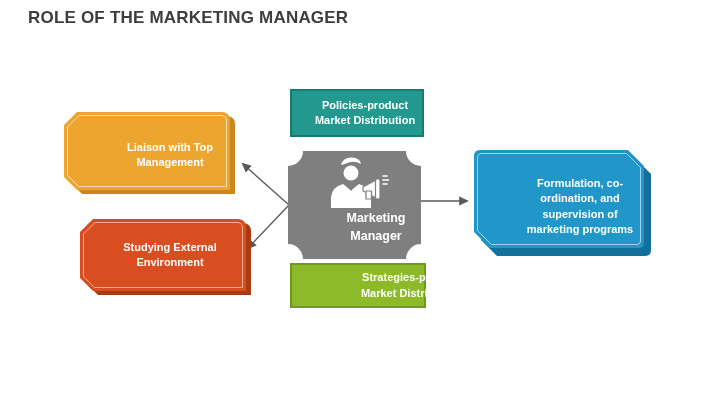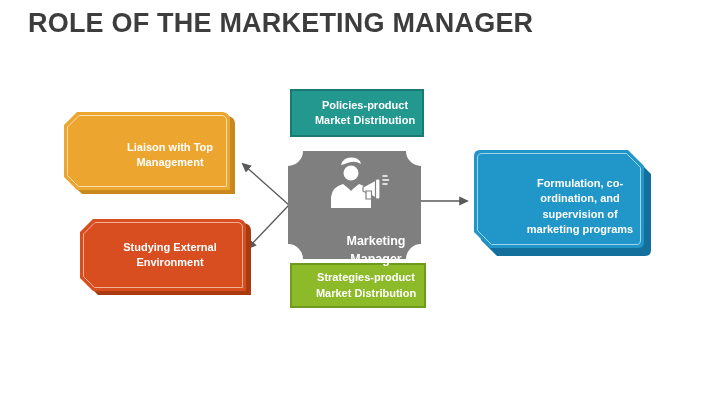--- a/index.html
+++ b/index.html
@@ -2,21 +2,21 @@
 <html><head>
 <meta charset="utf-8">
 <style>
   html,body{margin:0;padding:0;background:#ffffff;}
   .canvas{
     position:relative;width:720px;height:404px;background:#ffffff;
     font-family:"Liberation Sans",sans-serif;overflow:hidden;
   }
   .page-title{
     position:absolute;left:28px;top:8px;margin:0;
-    font-size:27px;font-weight:bold;color:#3d3d3d;letter-spacing:.2px;
+    font-size:17px;font-weight:bold;color:#3d3d3d;letter-spacing:.2px;
   }
   .node{position:absolute;}
   .node svg{display:block;}
   .shape-label{
     position:absolute;display:flex;align-items:center;justify-content:flex-end;
     text-align:center;color:#ffffff;font-weight:bold;font-size:11px;line-height:1.38;
     pointer-events:none;
   }
   
   .fill-yellow{fill:#eca62f}.shadow-yellow{fill:#c9881d}.inner-yellow{fill:none;stroke:#f7dfae;stroke-width:1}
@@ -75,21 +75,21 @@
     </svg>
     <div class="shape-label" style="left:0;top:0;width:134px;height:48px;">
       <span style="width:118px;">Policies-product Market Distribution</span>
     </div>
   </div>
 
   <div class="node" style="left:290px;top:263px;width:136px;height:45px;">
     <svg width="136" height="45" viewBox="0 0 136 45">
       <rect class="rect-green" x="1" y="1" width="134" height="43"></rect>
     </svg>
-    <div class="shape-label" style="left:0;top:0;width:136px;height:45px;">
+    <div class="shape-label" style="left:0;top:0;width:136px;height:45px;padding-left:45px;">
       <span style="width:120px;">Strategies-product Market Distribution</span>
     </div>
   </div>
 
   <div class="node" style="left:474px;top:150px;width:180px;height:110px;">
     <svg width="180" height="110" viewBox="0 0 180 110">
       <path class="shadow-blue" transform="translate(7,8)" d="M6,0 L154,0 L170,16 L170,92 Q170,98 164,98 L16,98 L0,82 L0,6 Q0,0 6,0 Z"></path>
       <path class="fill-blue" d="M6,0 L154,0 L170,16 L170,92 Q170,98 164,98 L16,98 L0,82 L0,6 Q0,0 6,0 Z"></path>
       <path class="inner-blue" d="M8,3.5 L152.5,3.5 L166.5,17.5 L166.5,91 Q166.5,94.5 163,94.5 L17.5,94.5 L3.5,80.5 L3.5,8 Q3.5,3.5 8,3.5 Z"></path>
     </svg>
@@ -108,18 +108,18 @@
       <path class="icon-white" d="M10,52 L10,41 Q11,31 22,28 L30,34.5 L38,28 Q49,31 50,41 L50,52 Z"></path>
       <path class="fill-gray" d="M26,29 L34,29 L30,35 Z"></path>
       <path class="icon-white" d="M28.2,35.5 L31.8,35.5 L33,48 L27,48 Z"></path>
       <g transform="translate(42,24)" stroke="#7f7f7f" stroke-width="1.2">
         <path class="icon-white" d="M0,7 L13,0 L13,18 L0,11 Z"></path>
         <rect class="icon-white" x="12.5" y="-1" width="4.5" height="20" rx="1.5"></rect>
         <path class="icon-white" d="M3,11 L8.5,11 L8.5,19 L3,19 Z"></path>
       </g>
       <path class="icon-sound" d="M62,20 h4 M62,24 h5.5 M62,28 h4"></path>
     </svg>
-    <div class="shape-label" style="left:0;top:56px;width:133px;height:40px;font-size:12.5px;line-height:1.45;margin-top:23px;">
+    <div class="shape-label" style="left:0;top:56px;width:133px;height:40px;font-size:12.5px;line-height:1.45;">
       <span style="width:90px;">Marketing Manager</span>
     </div>
   </div>
 
 </div>
 
 </body></html>

